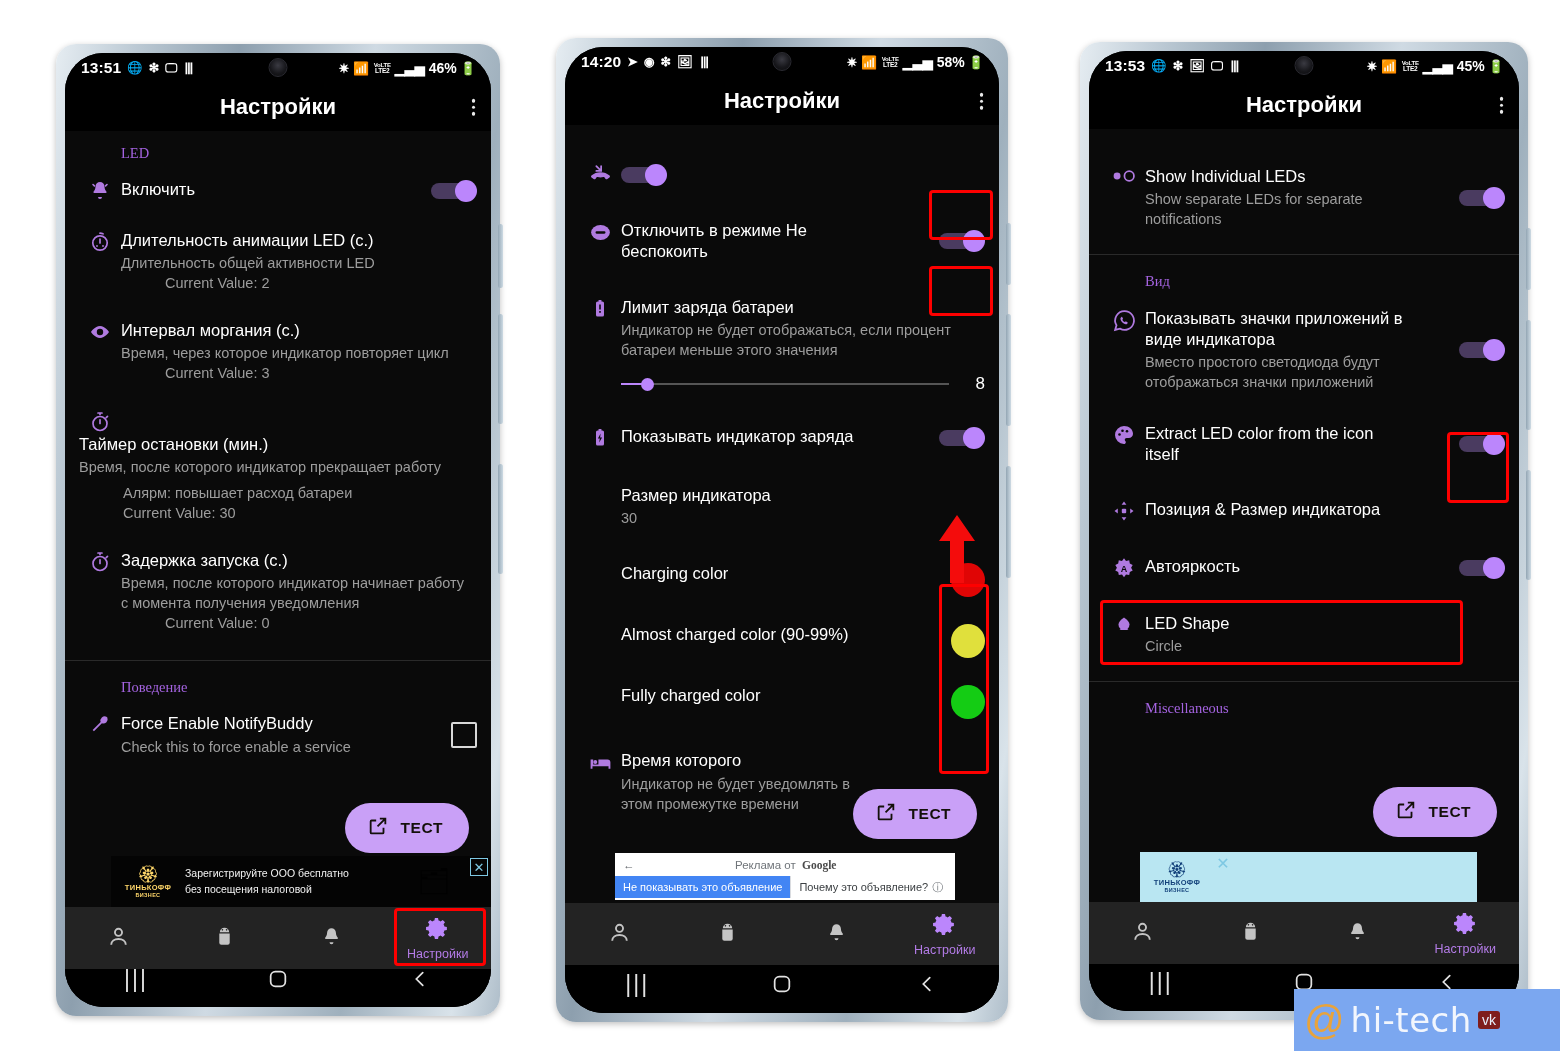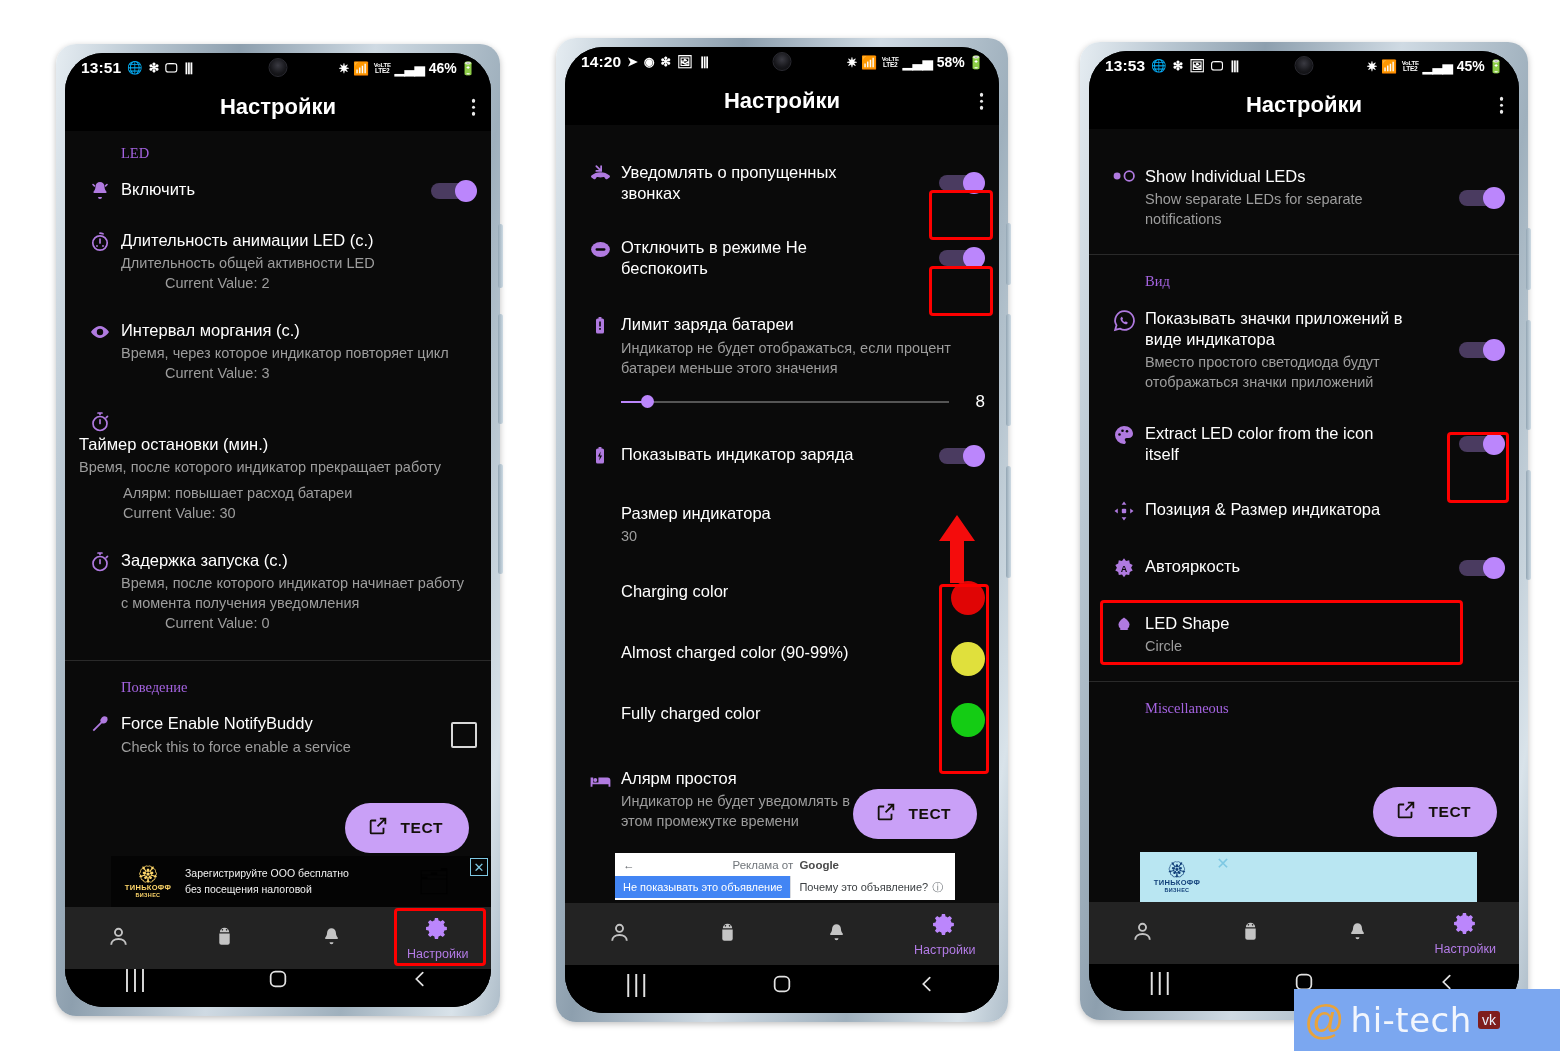--- a/index.html
+++ b/index.html
@@ -399,23 +399,20 @@
       <div class="content" style="top:78px;">
         <div style="height:26px"></div>
 
         <div class="row">
           <div class="ico">
             <svg width="25" height="25" viewBox="0 0 24 24" fill="#b07ae0">
                 <path d="M3.3 13c4.6-4.3 12.8-4.3 17.4 0 .6.5.5 1.4-.1 1.9l-2 1.5c-.5.4-1.3.3-1.7-.2l-1.2-1.5c-.2-.3-.6-.4-1-.3-1.7.5-3.7.5-5.4 0-.4-.1-.8 0-1 .3l-1.2 1.5c-.4.5-1.2.6-1.7.2l-2-1.5c-.6-.5-.7-1.4-.1-1.9z"></path>
                 <path d="M8 4 12.6 8.6M12.6 4v4.6h-4.6" stroke="#b07ae0" stroke-width="1.7" fill="none" stroke-linecap="round" stroke-linejoin="round"></path>
               </svg>
           </div>
-          <div class="txt">
-              <div class="t1" style="max-width:252px;">Уведомлять о пропущенных звонках</div>
-            </div>
           <div class="toggle">
               <div class="track"></div>
               <div class="knob"></div>
             </div>
         </div>
 
         <div class="row" style="padding-top:22px;">
           <div class="ico">
             <svg width="25" height="25" viewBox="0 0 24 24">
                 <ellipse cx="12" cy="12" rx="9" ry="7.2" fill="#b07ae0"></ellipse>
@@ -502,42 +499,42 @@
         </div>
 
         <div class="row" style="padding-top:20px;">
           <div class="ico">
             <svg width="25" height="25" viewBox="0 0 24 24" fill="#b07ae0">
                 <path d="M2.5 9v9h1.8v-2.4h15.4V18H21.5v-6.2a2.8 2.8 0 0 0-2.8-2.8H10v5h-5V9z"></path>
                 <circle cx="7" cy="11.6" r="1.9"></circle>
               </svg>
           </div>
           <div class="txt">
-            <div class="t1">Алярм простоя</div>
+            <div class="t1">Время которого</div>
             <div class="t2" style="max-width:250px;">Индикатор не будет уведомлять в этом промежутке времени</div>
           </div>
         </div>
       </div>
 
       <div class="fab" style="right:22px; top:742px;">
         <span>
           <svg width="22" height="22" viewBox="0 0 24 24" fill="none" stroke="#14100a" stroke-width="2">
               <path d="M14 4h6v6M20 4l-8.5 8.5"></path>
               <path d="M18 14v5a1 1 0 0 1-1 1H5a1 1 0 0 1-1-1V7a1 1 0 0 1 1-1h5"></path>
             </svg>
         </span>
         <span class="lbl">ТЕСТ</span>
       </div>
 
       <div class="goog-ad" style="left:50px; right:44px; top:806px; height:47px;">
         <div class="goog-top">
           <span style="padding:0 8px;color:#5f6368;">←</span>
           <span style="flex:1;text-align:center;">
             <span>Реклама от</span>
-            <span style="font-weight:700;color:#4a4a4a;margin-left:3px;">Google</span>
+            <span style="font-weight:700;color:#4a4a4a;margin-left:3px;font-family:Liberation Serif, serif;">Google</span>
           </span>
           <span style="width:26px;"></span>
         </div>
         <div class="goog-row">
           <div class="goog-b1">Не показывать это объявление</div>
           <div class="goog-b2">
             <span>Почему это объявление?</span>
             <span style="margin-left:4px;color:#70757a;">ⓘ</span>
           </div>
         </div>

